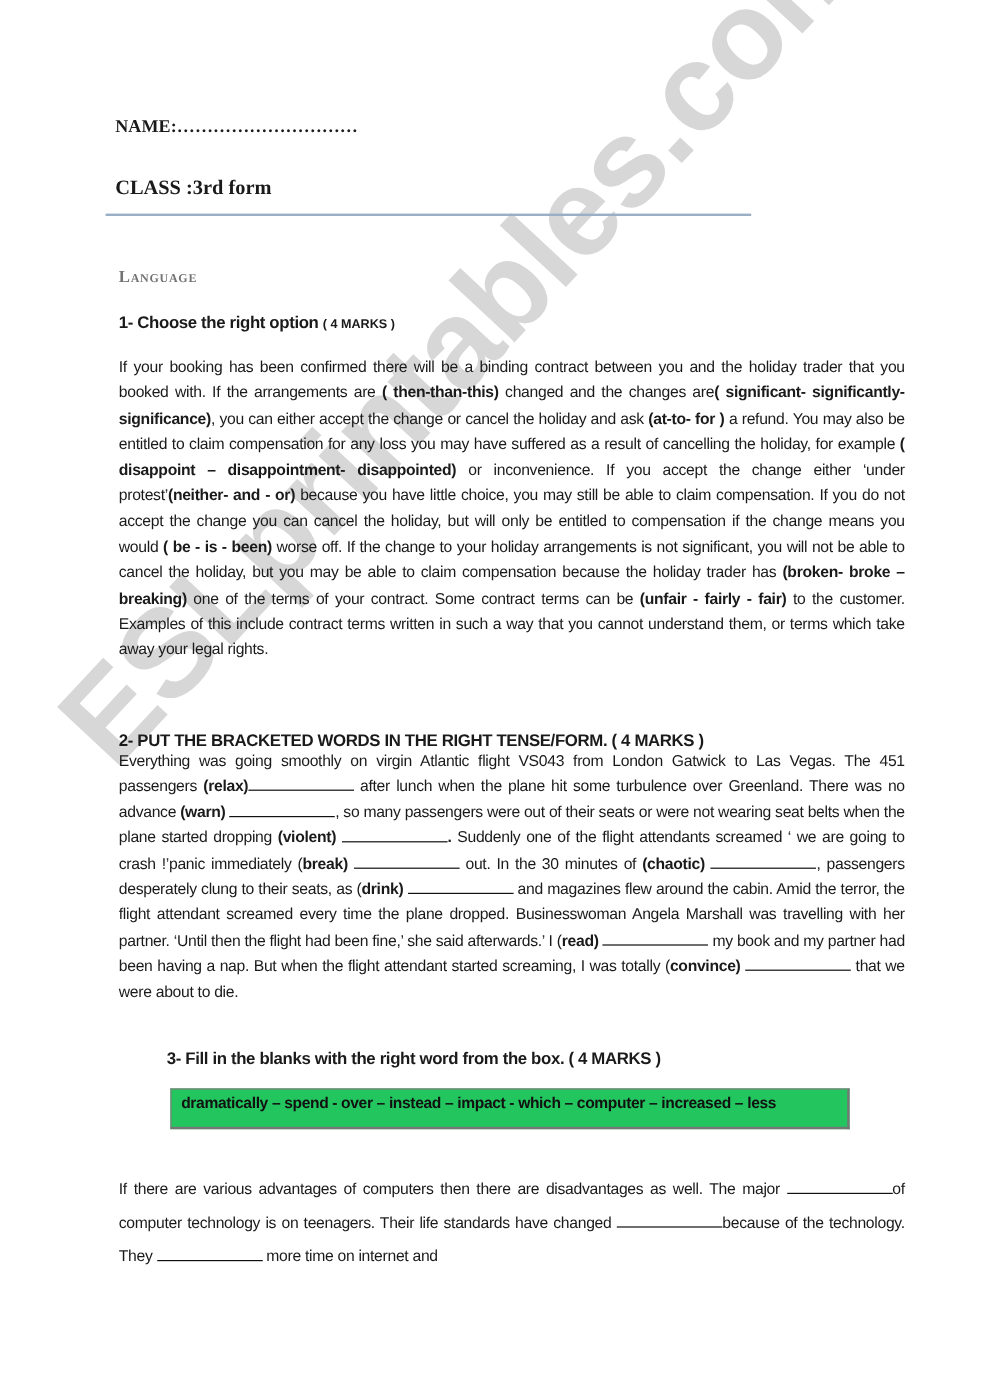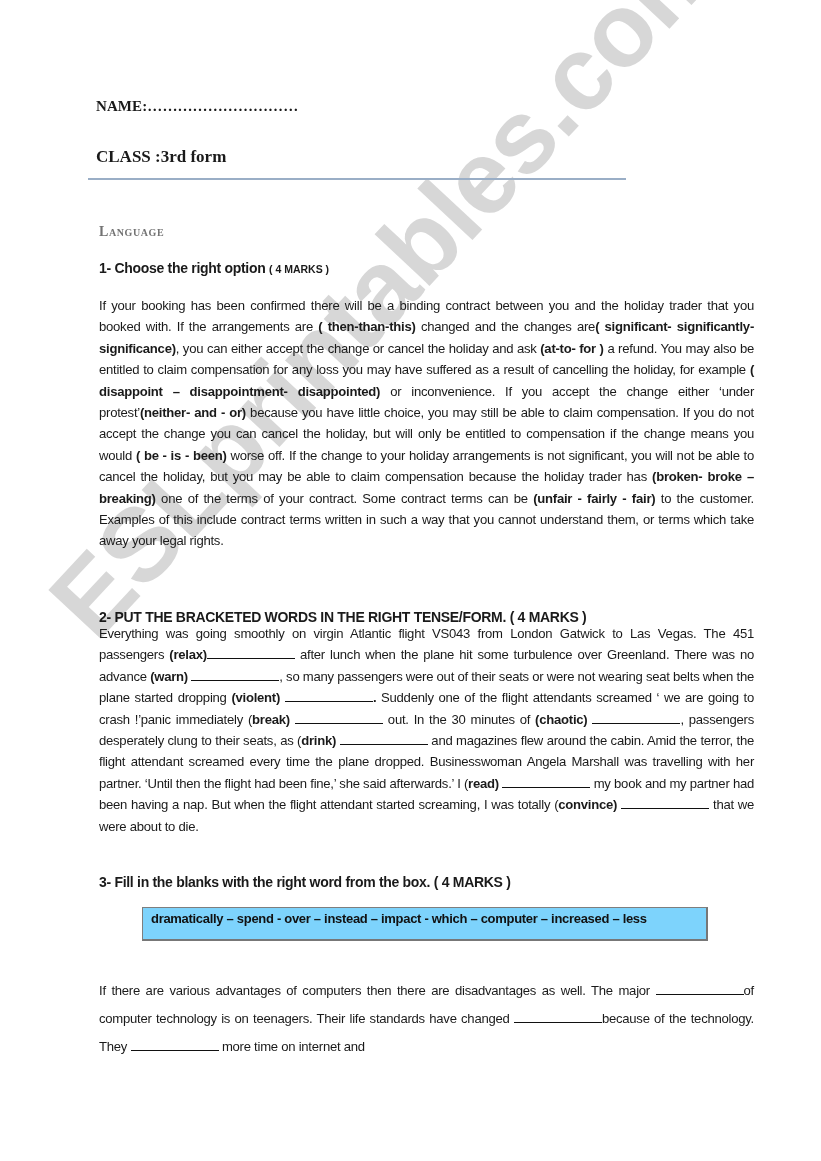--- a/index.html
+++ b/index.html
@@ -14,21 +14,21 @@
   .section-heading { position: absolute; left: 99px; top: 224px; font-family: "Liberation Serif", serif; font-weight: bold; font-size: 14px; font-variant: small-caps; letter-spacing: 0.6px; color: #737373; }
 
   .q-title { position: absolute; left: 99px; font-weight: bold; font-size: 14px; letter-spacing: -0.3px; text-align: right; }
   .q-title .marks-small { font-size: 10.5px; letter-spacing: 0; }
 
   .para { position: absolute; left: 99px; width: 655px; font-size: 13.1px; line-height: 21.4px; text-align: justify; letter-spacing: -0.25px; }
   .para b { font-weight: bold; }
   .blank { display: inline-block; border-bottom: 1.3px solid #111; height: 11px; vertical-align: baseline; }
   .w92 { width: 88px; }
 
-  .word-box { position: absolute; left: 142px; top: 907px; width: 566px; height: 34px; background: #7dd3fc; border: 1px solid #7e7e7e; border-bottom: 2px solid #777; border-right: 2px solid #777; box-sizing: border-box; }
+  .word-box { position: absolute; left: 142px; top: 907px; width: 566px; height: 34px; background: #22c55e; border: 1px solid #7e7e7e; border-bottom: 2px solid #777; border-right: 2px solid #777; box-sizing: border-box; }
   .word-box-text { position: absolute; left: 8px; top: 3px; font-weight: bold; font-size: 13px; letter-spacing: -0.3px; color: #111; }
 
   .watermark { position: absolute; left: 70px; top: 560px; transform: rotate(-47deg); transform-origin: left center; font-family: "Liberation Sans", sans-serif; font-weight: bold; font-size: 104px; color: rgba(150,150,150,0.38); white-space: nowrap; pointer-events: none; letter-spacing: -1px; }
 </style>
 </head>
 <body>
 
 <div class="page">
 
   <div class="watermark">ESLprintables.com</div>
@@ -41,19 +41,19 @@
 
   <div class="q-title" style="top:260px;">
     <span>1- Choose the right option</span>
     <span class="marks-small">( 4 MARKS )</span>
   </div>
   <div class="para" style="top:295px;"><span>If your booking has been confirmed there will be a binding contract between you and the holiday trader that you booked with. If the arrangements are </span><b>( then-than-this)</b><span> changed and the changes are</span><b>( significant- significantly- significance)</b><span>, you can either accept the change or cancel the holiday and ask </span><b>(at-to- for )</b><span> a refund. You may also be entitled to claim compensation for any loss you may have suffered as a result of cancelling the holiday, for example </span><b>( disappoint – disappointment- disappointed)</b><span> or inconvenience. If you accept the change either ‘under protest’</span><b>(neither- and - or)</b><span> because you have little choice, you may still be able to claim compensation. If you do not accept the change you can cancel the holiday, but will only be entitled to compensation if the change means you would </span><b>( be - is - been)</b><span> worse off. If the change to your holiday arrangements is not significant, you will not be able to cancel the holiday, but you may be able to claim compensation because the holiday trader has </span><b>(broken- broke –breaking)</b><span> one of the terms of your contract. Some contract terms can be </span><b>(unfair - fairly - fair)</b><span> to the customer. Examples of this include contract terms written in such a way that you cannot understand them, or terms which take away your legal rights.</span></div>
 
   <div class="q-title" style="top:587px;margin-top:22px;">2- PUT THE BRACKETED WORDS IN THE RIGHT TENSE/FORM. ( 4 MARKS )</div>
   <div class="para" style="top:623px;"><span> Everything was going smoothly on virgin Atlantic flight VS043 from London Gatwick to Las Vegas. The 451 passengers </span><b>(relax)</b><span class="blank w92"></span><span> after lunch when the plane hit some turbulence over Greenland. There was no advance </span><b>(warn)</b><span> </span><span class="blank w92"></span><span>, so many passengers were out of their seats or were not wearing seat belts when the plane started dropping </span><b>(violent)</b><span> </span><span class="blank w92"></span><b>.</b><span> Suddenly one of the flight attendants screamed ‘ we are going to crash !’panic immediately (</span><b>break)</b><span> </span><span class="blank w92"></span><span> out. In the 30 minutes of </span><b>(chaotic)</b><span> </span><span class="blank w92"></span><span>, passengers desperately clung to their seats, as (</span><b>drink)</b><span> </span><span class="blank w92"></span><span> and magazines flew around the cabin. Amid the terror, the flight attendant screamed every time the plane dropped. Businesswoman Angela Marshall was travelling with her partner. ‘Until then the flight had been fine,’ she said afterwards.’ I (</span><b>read)</b><span> </span><span class="blank w92"></span><span> my book and my partner had been having a nap. But when the flight attendant started screaming, I was totally (</span><b>convince)</b><span> </span><span class="blank w92"></span><span> that we were about to die.</span></div>
 
-  <div class="q-title" style="top:874px;">3- Fill in the blanks with the right word from the box. ( 4 MARKS )</div>
+  <div class="q-title" style="top:874px;margin-left:40px;">3- Fill in the blanks with the right word from the box. ( 4 MARKS )</div>
   <div class="word-box">
     <div class="word-box-text">dramatically – spend - over – instead – impact - which – computer – increased – less</div>
   </div>
   <div class="para" style="top:977px; line-height:28px; text-align-last:left;"><span>If there are various advantages of computers then there are disadvantages as well. The major </span><span class="blank w92"></span><span>of computer technology is on teenagers. Their life standards have changed </span><span class="blank w92"></span><span>because of the technology. They </span><span class="blank w92"></span><span> more time on internet and</span></div>
 
 </div>
 
 </body></html>

